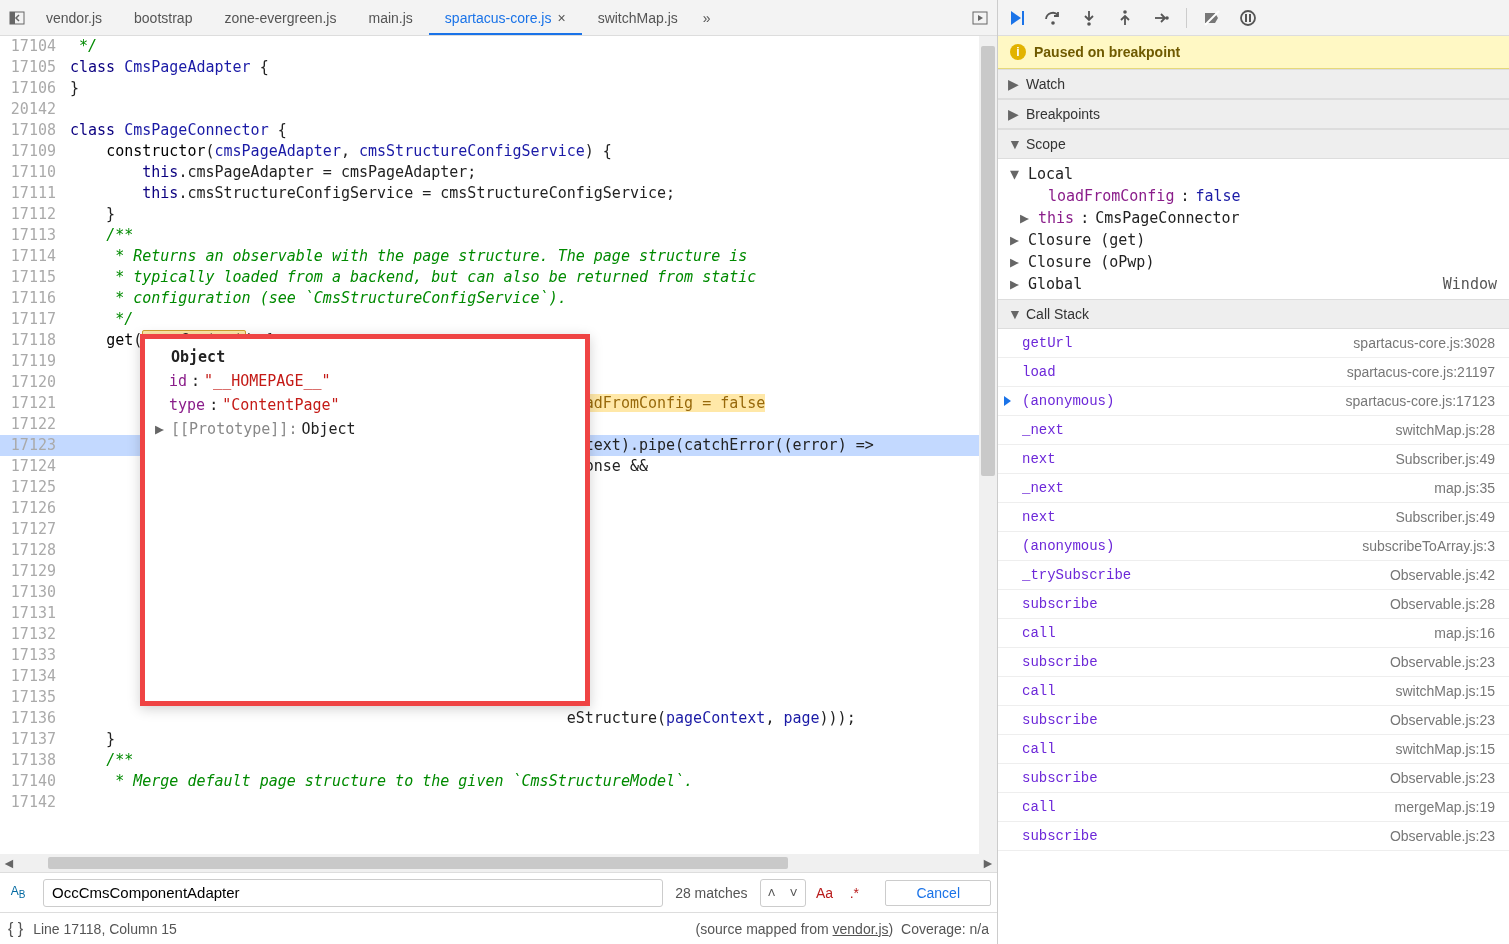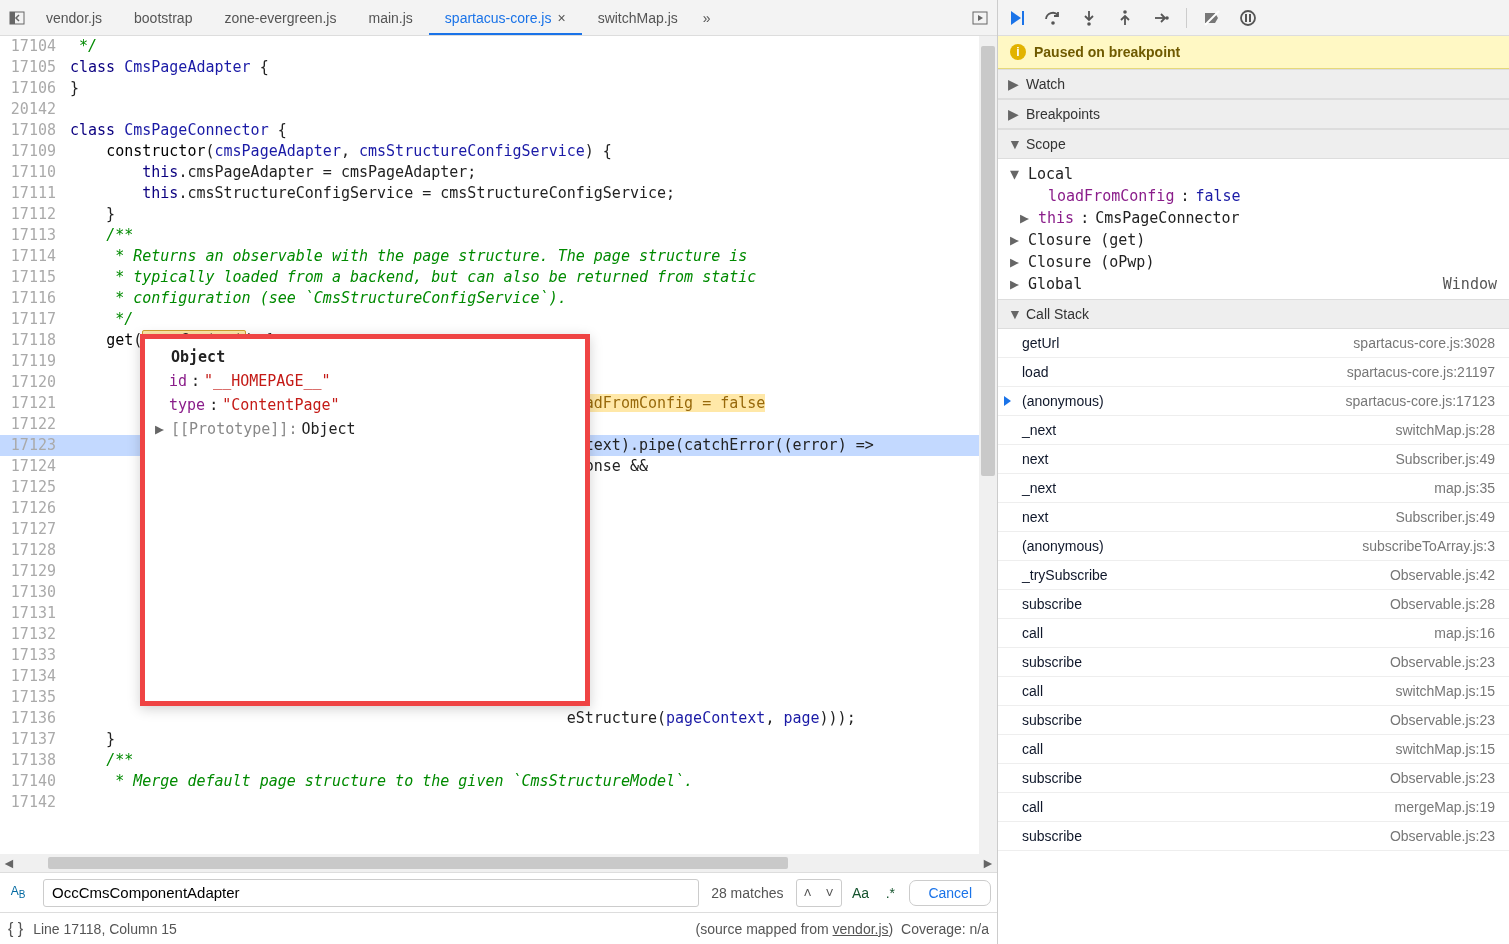--- a/index.html
+++ b/index.html
@@ -49,22 +49,22 @@
   .tooltip .obj { color:#222; font-weight:600; }
   .tooltip .proto { color:#888; }
 
   
   .searchbar { display:flex; align-items:center; height:40px; border-top:1px solid #ddd; padding:0 6px; gap:6px; }
   .searchbar .ab { width:24px; color:#0369a1; font-size:12px; text-align:center; }
   .searchbar input { flex:1; height:28px; border:1px solid #ccc; border-radius:3px; padding:0 8px; font-size:15px;margin-left:7px; }
   .searchbar .matches { color:#555; padding:0 6px; }
   .searchbar .nav { display:flex; border:1px solid #ccc; border-radius:3px; }
   .searchbar .nav span { width:22px; height:26px; display:flex;align-items:center;justify-content:center; color:#555; cursor:pointer; }
-  .searchbar .opts span { width:26px; height:26px; display:inline-flex; align-items:center; justify-content:center; color:#14532d; cursor:pointer; }
-  .searchbar .cancel { border:1px solid #ccc; border-radius:7px; padding:4px 18px; color:#1a73e8; cursor:pointer; }
+  .searchbar .opts span { width:26px; height:26px; display:inline-flex; align-items:center; justify-content:center; color:#b91c1c; cursor:pointer; }
+  .searchbar .cancel { border:1px solid #ccc; border-radius:2px; padding:4px 30px; color:#1a73e8; cursor:pointer;margin-left:12px; }
 
   
   .statusbar { display:flex; align-items:center; height:32px; border-top:1px solid #ddd; padding:0 8px; gap:10px; color:#555; }
   .statusbar .curly { font-size:16px; }
   .statusbar .right-status { margin-left:auto; }
   .statusbar .underline { text-decoration: underline; }
 
   
   .dbg-toolbar { display:flex; align-items:center; height:36px; border-bottom:1px solid #ddd; background:#f3f3f3; padding:0 6px; gap:10px; }
   .dbg-toolbar .btn { width:26px; height:26px; display:flex;align-items:center;justify-content:center; cursor:pointer; color:#555; }
@@ -78,21 +78,21 @@
   .section-h .tri { color:#666; width:12px; }
   .section-body { padding:4px 0; }
   .scope-row { display:flex; align-items:center; gap:6px; padding:2px 12px; font-family:"Menlo","Consolas",monospace; font-size:15px; }
   .scope-row .tri { width:12px; color:#666; }
   .scope-row .name { color:#8a1d8a; }
   .scope-row .valf { color:#1a1aa6; }
   .scope-row .right-val { margin-left:auto; color:#555; }
 
   .callstack { flex:1; overflow:auto; }
   .stack-row { display:flex; align-items:center; justify-content:space-between; padding:6px 14px 6px 24px; border-bottom:1px solid #eee; cursor:pointer; position:relative; }
-  .stack-row .fn { color:#0f172a; }
+  .stack-row .fn { color:#6d28d9;font-family:Liberation Mono, monospace; }
   .stack-row .loc { color:#777; }
   .stack-row.current::before { content:""; position:absolute; left:6px; top:50%; transform:translateY(-50%); width:0;height:0;border-top:5px solid transparent;border-bottom:5px solid transparent;border-left:7px solid #1a73e8; }
 
   svg { display:block; }
 </style>
 </head>
 <body>
 
 <div class="root">
   <div class="left">

